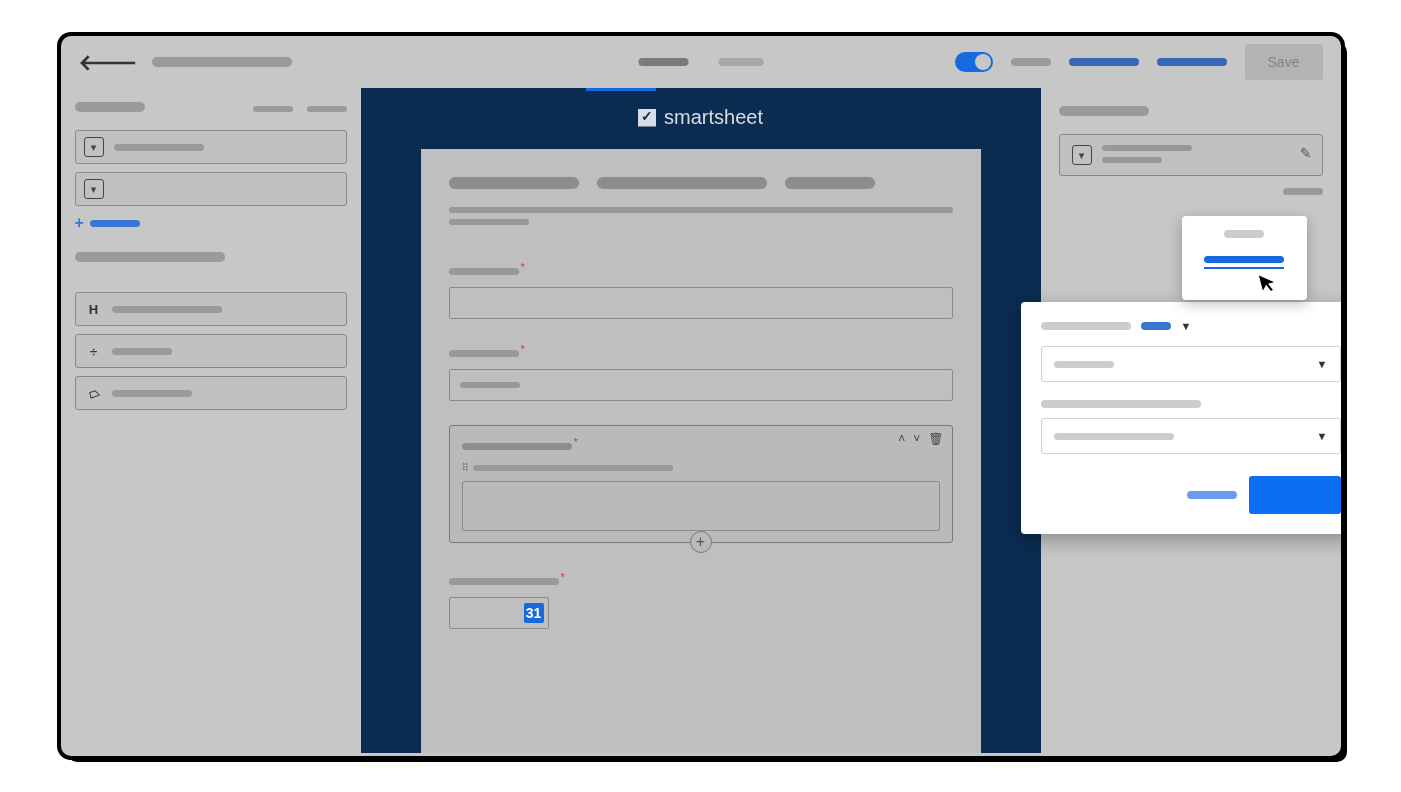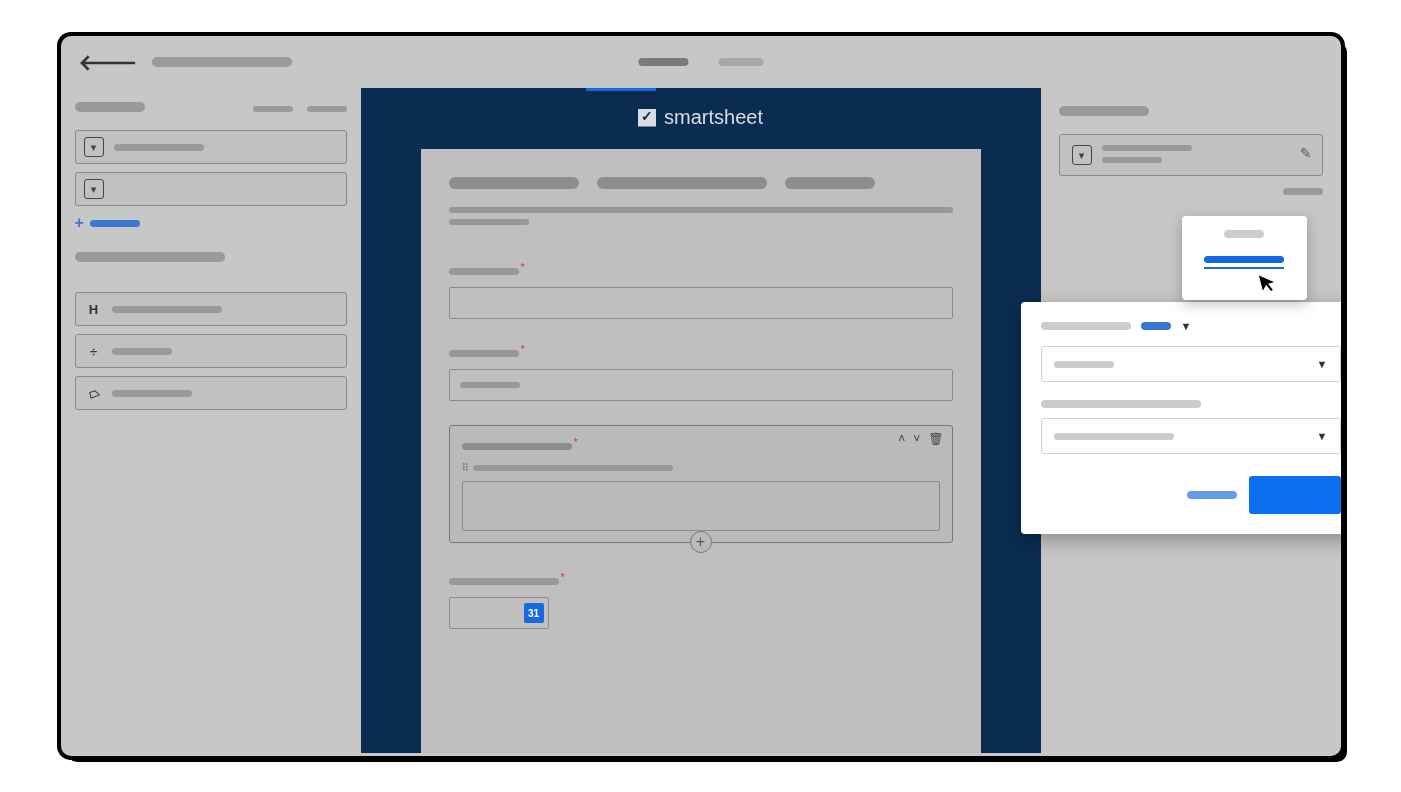--- a/index.html
+++ b/index.html
@@ -51,21 +51,21 @@
 .selected-field { border:1px solid #7a7a7a; border-radius:3px; padding:10px 12px 0; position:relative; background:#bababa; margin-bottom:20px; }
 .sel-icons { position:absolute; right:8px; top:6px; display:flex; gap:8px; color:#444; font-size:12px; }
 .sel-label { width:110px; height:7px; background:#8d8d8d; border-radius:4px; display:inline-block; }
 .sel-help { display:flex; align-items:center; gap:6px; margin:8px 0; }
 .sel-help .dots { color:#666; font-size:10px; letter-spacing:-2px; }
 .sel-help .line { width:200px; height:6px; background:#989898; border-radius:3px; }
 .sel-textarea { height:50px; border:1px solid #8a8a8a; border-radius:2px; background:#bababa; margin-bottom:0; }
 .add-circle { width:22px; height:22px; border:1px solid #7a7a7a; border-radius:50%; background:#bababa; display:flex; align-items:center; justify-content:center; margin: -11px auto 0; position:relative; top:11px; color:#555; font-size:16px; }
 
 .date-input { width:100px; height:32px; border:1px solid #8a8a8a; border-radius:2px; margin-top:8px; display:flex; align-items:center; justify-content:flex-end; padding:0 4px; }
-.cal-icon { width:20px; height:20px; background:#1769e0; border-radius:2px; display:flex; align-items:center; justify-content:center; color:#fff; font-size:10px; font-weight:bold; }
+.cal-icon { width:20px; height:20px; background:#1769e0; border-radius:2px; display:flex; align-items:center; justify-content:center; color:#fff; font-size:14px; font-weight:bold; }
 
 .right-panel { width: 300px; padding: 18px; }
 .rp-title { width: 90px; height: 10px; background: #9a9a9a; border-radius: 5px; margin-bottom: 18px; }
 .rule-card { background:#c1c1c1; border:1px solid #888; border-radius:3px; padding:10px 12px; display:flex; gap:10px; align-items:flex-start; position:relative; }
 .rule-card .pencil { position:absolute; right:10px; top:10px; color:#555; font-size:14px; }
 .rule-lines { display:flex; flex-direction:column; gap:6px; }
 .rule-lines span { height:6px; background:#989898; border-radius:3px; }
 
 .popover-tab { position:absolute; right:34px; top:180px; width:125px; height:84px; background:#fff; border-radius:4px; box-shadow:0 4px 14px rgba(0,0,0,0.25); padding:14px 12px; z-index:5; }
 .popover-tab .t1 { width:40px; height:8px; background:#ccc; border-radius:4px; margin:0 auto 18px; }
@@ -91,20 +91,27 @@
 
 <div class="app-frame">
 
   <div class="topbar">
     <div class="back-arrow">🡐</div>
     <div class="title-ph"></div>
     <div class="top-center">
       <div class="tab-ph" style="background:#7a7a7a"></div>
       <div class="tab-ph" style="background:#a7a7a7; width:45px"></div>
     </div>
+    <div class="top-right">
+      <div class="toggle"></div>
+      <div class="link-ph" style="width:40px; background:#9a9a9a"></div>
+      <div class="link-ph" style="width:70px; background:#3a68b8"></div>
+      <div class="link-ph" style="width:70px; background:#3a68b8"></div>
+      <div class="save-btn">Save</div>
+    </div>
   </div>
   <div class="tab-underline"></div>
 
   <div class="body-area">
 
     <div class="left-panel">
       <div class="sec-title"></div>
       <div class="sub-links">
         <span></span>
         <span></span>

